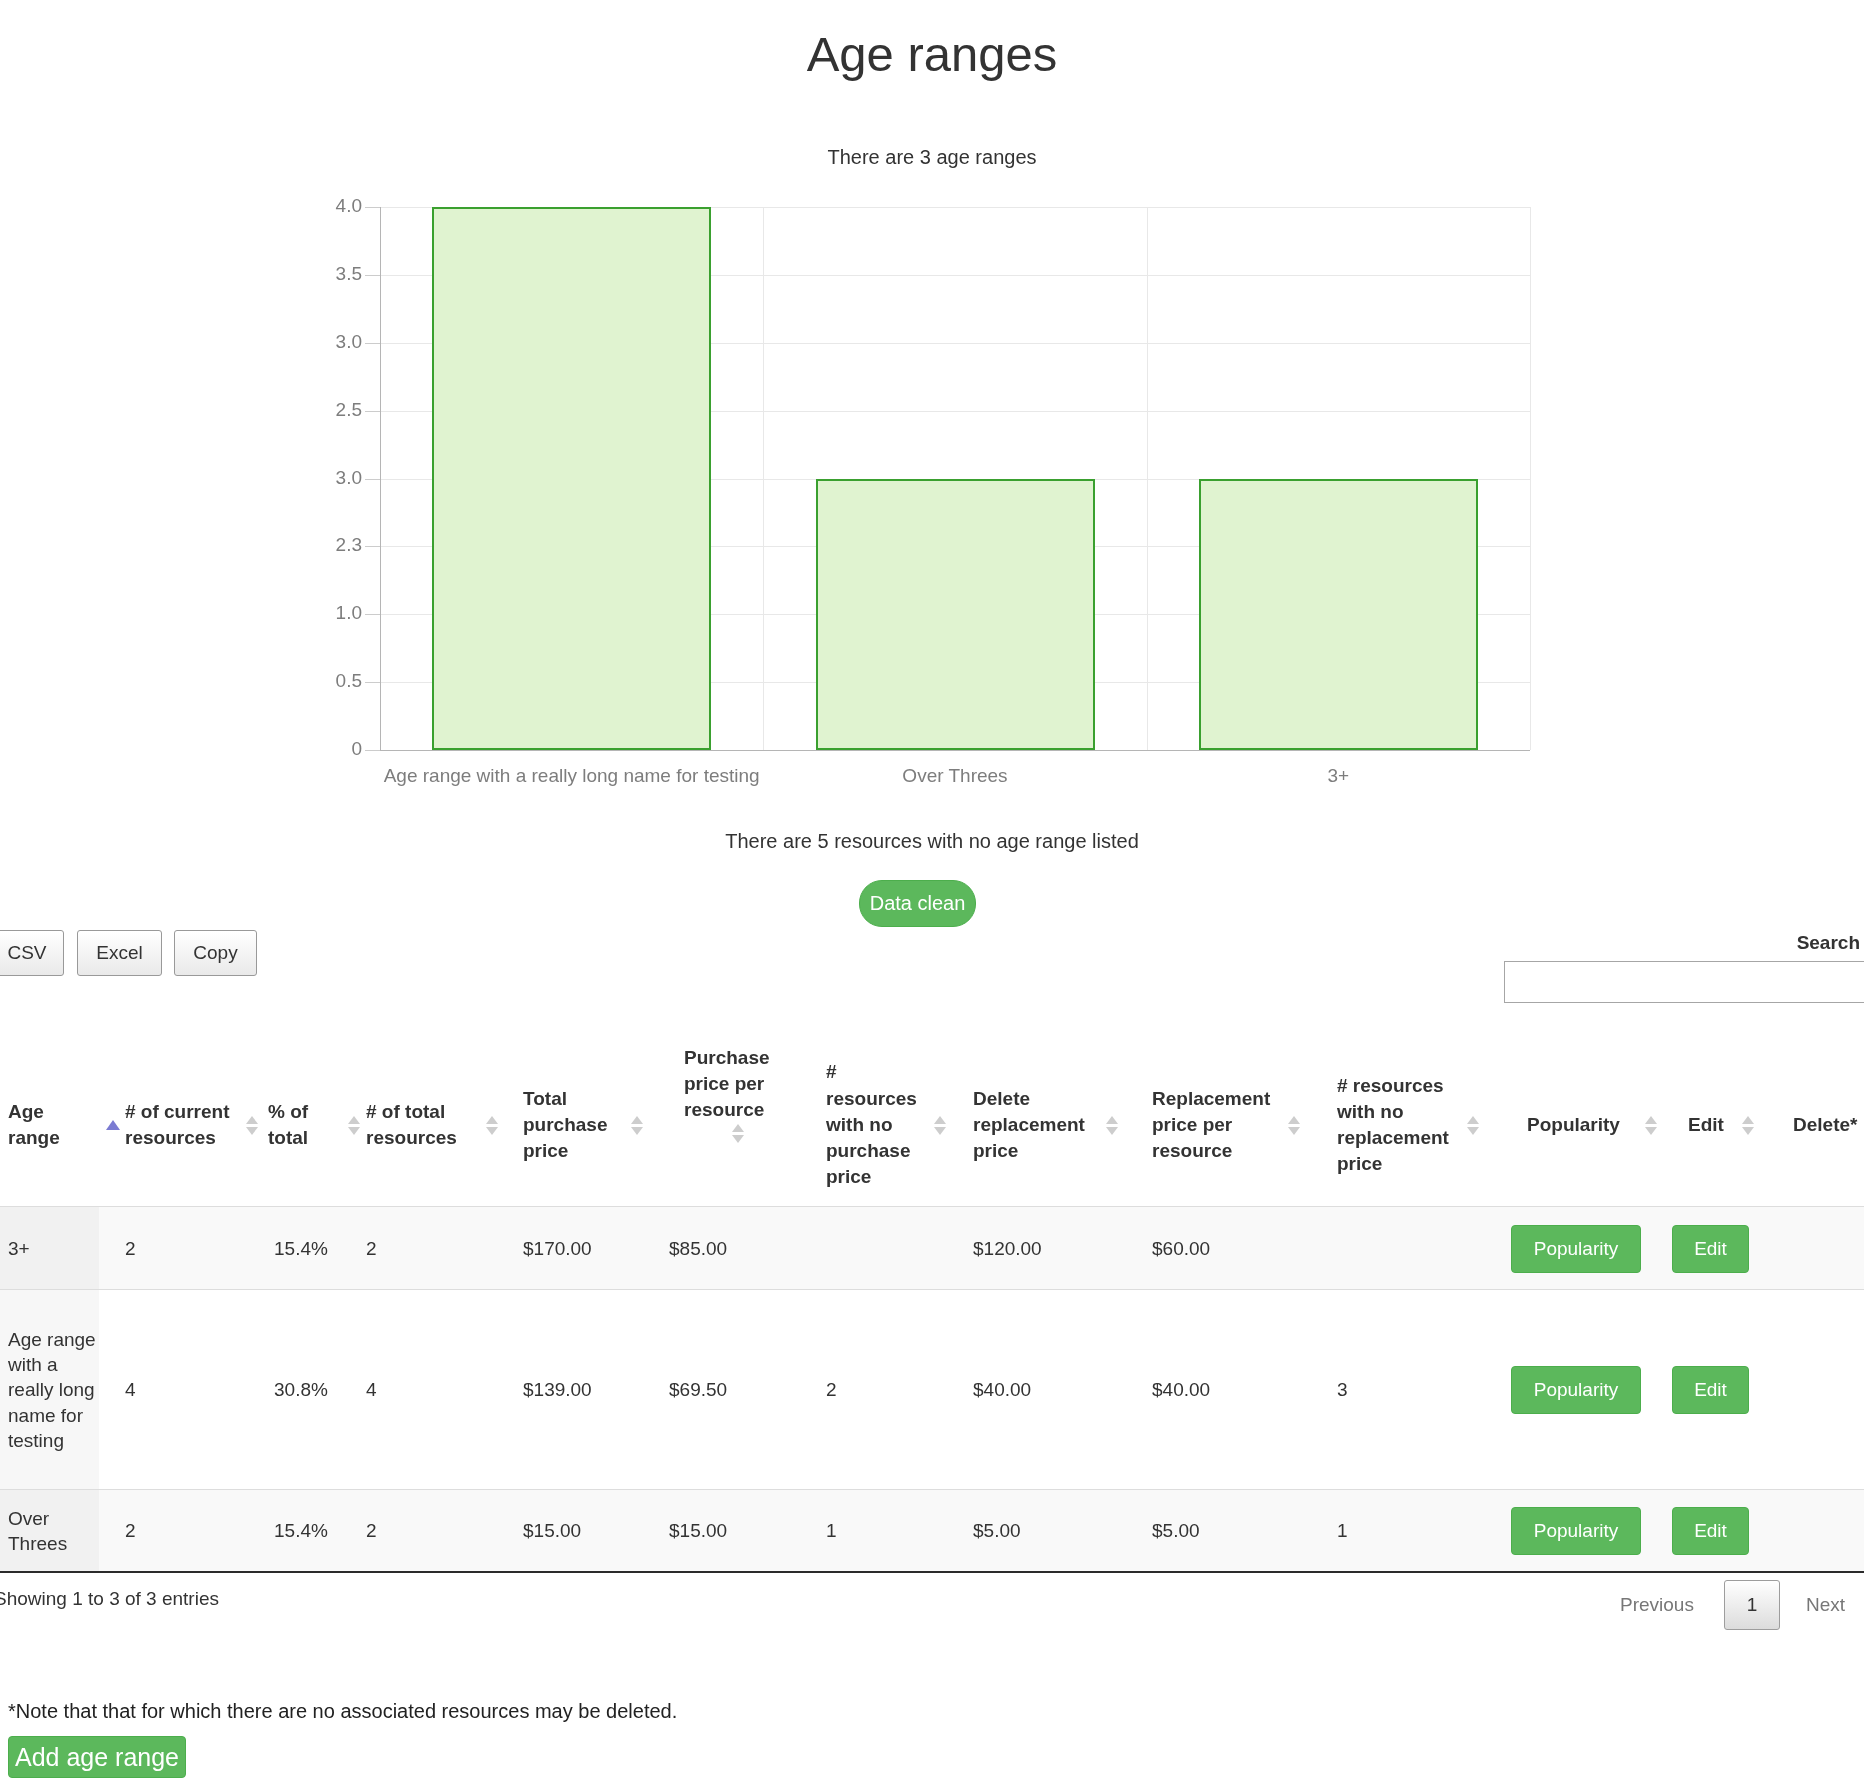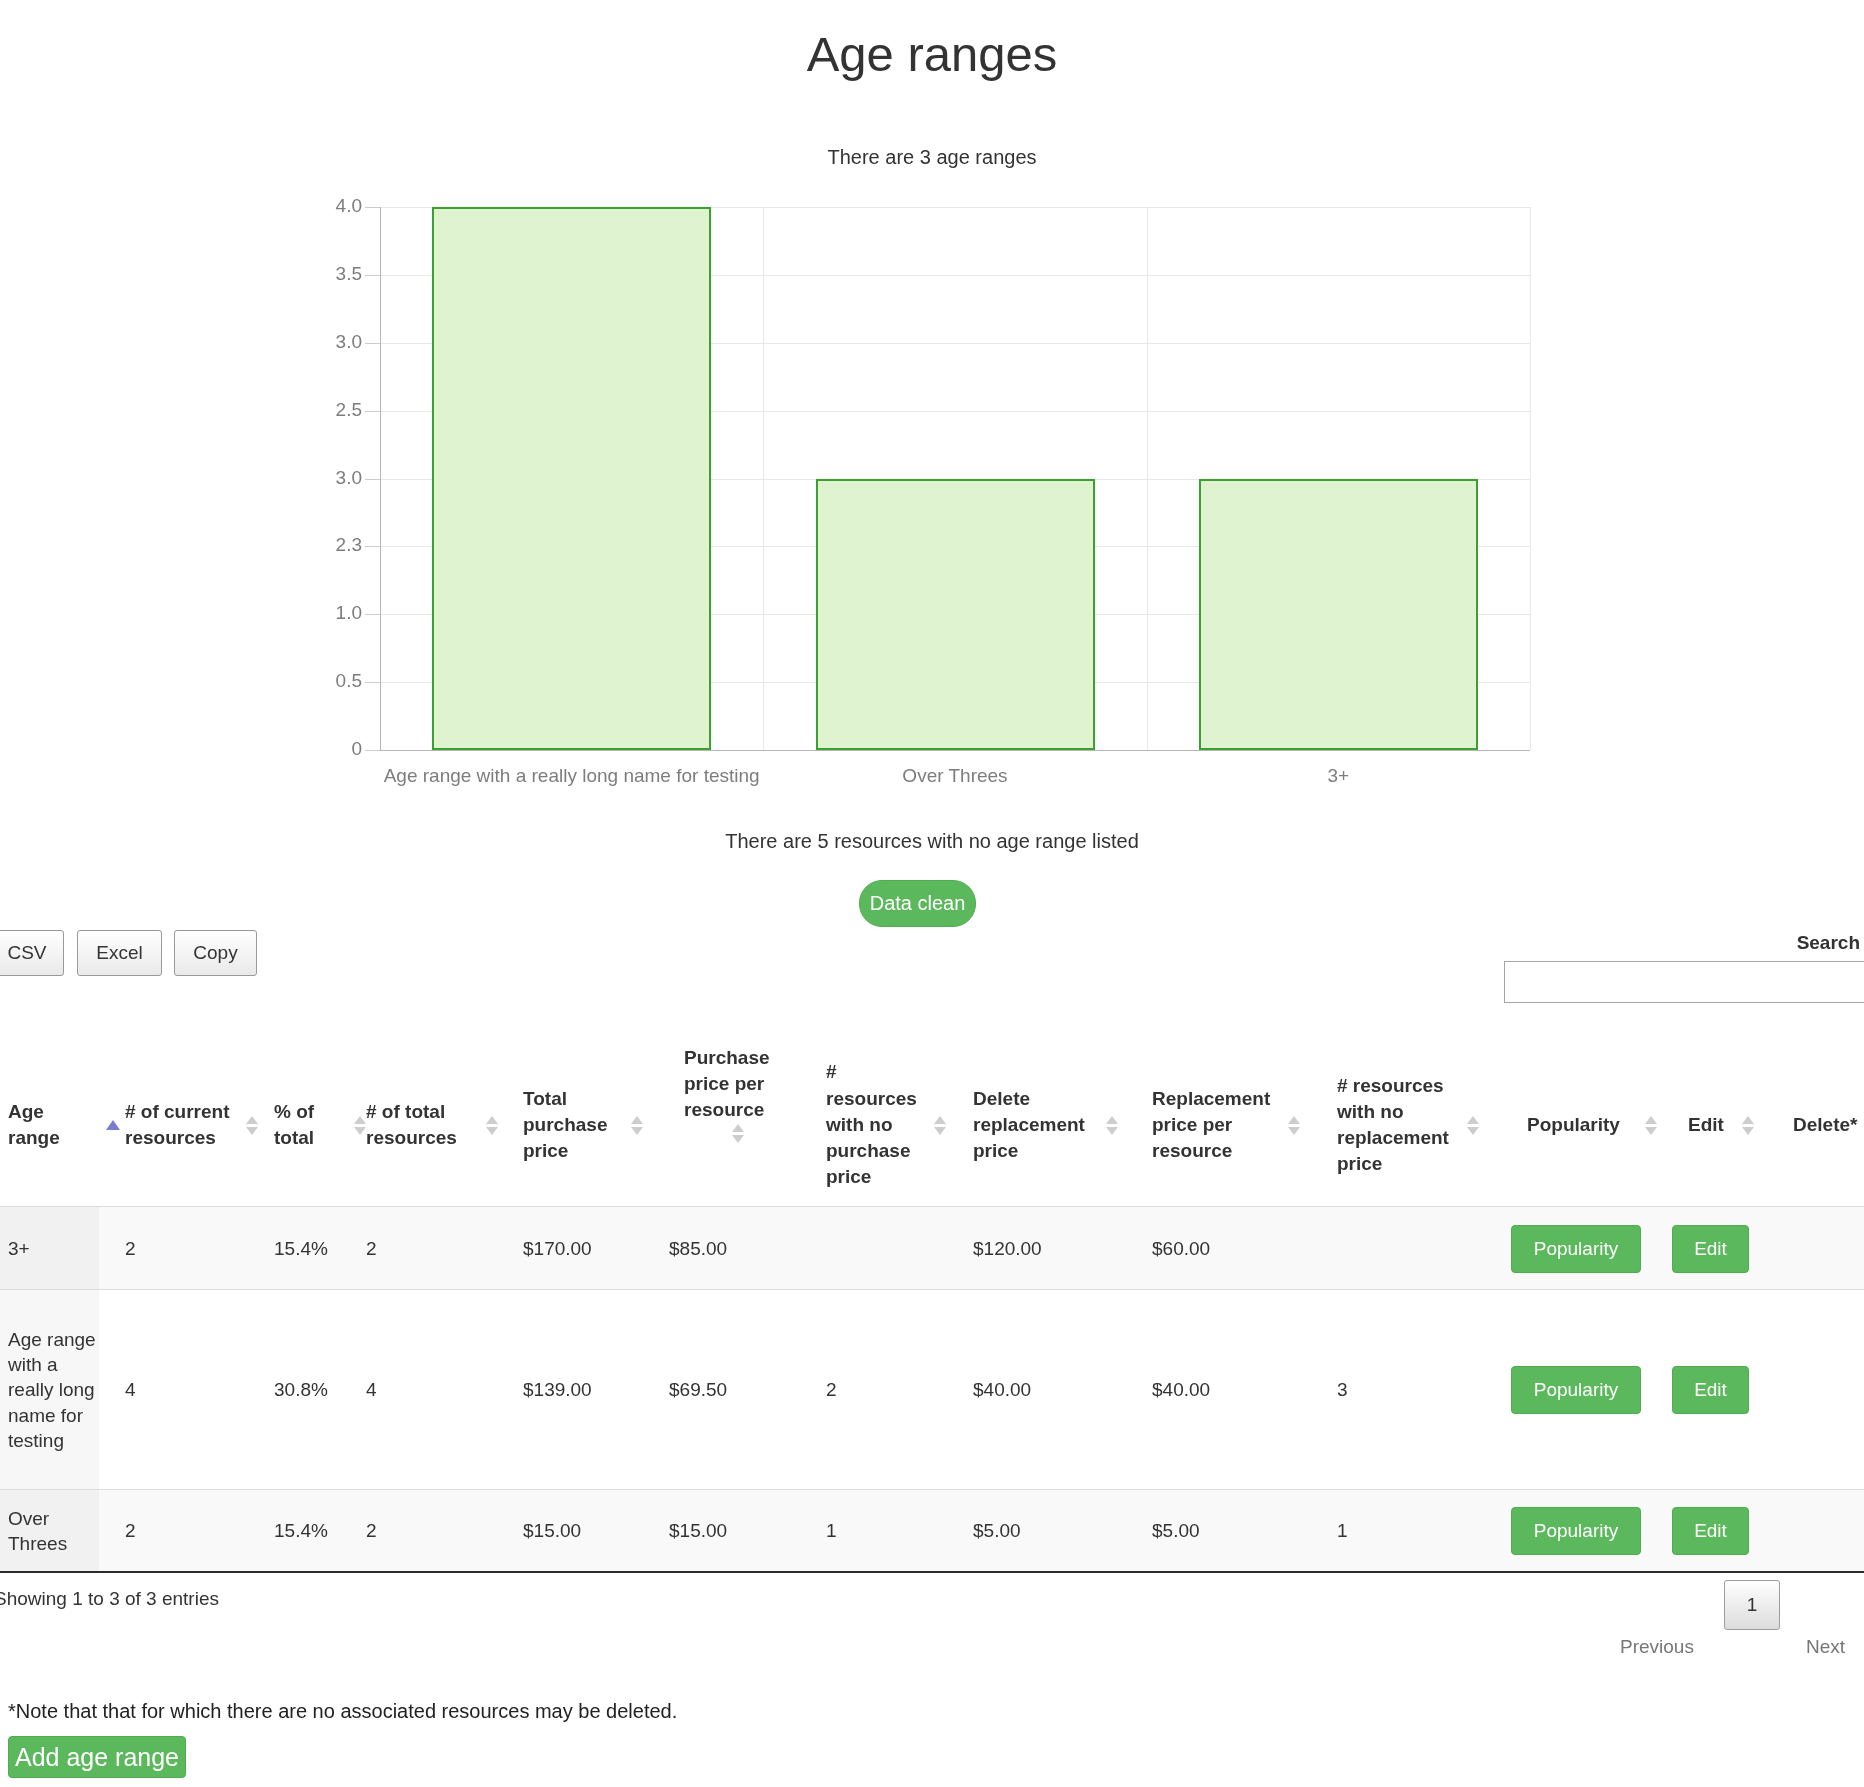--- a/index.html
+++ b/index.html
@@ -45,21 +45,21 @@
     border-right:6px solid transparent; border-top:8px solid #cdcdcd; }
   .sort-asc { width:0; height:0; border-left:7px solid transparent;
     border-right:7px solid transparent; border-bottom:10px solid #7b7bd2; margin-left:10px; }
   .rowbg { left:0; width:1864px; }
   .sepline { left:0; width:1864px; height:1px; background:#dddddd; }
   .td { display:flex; align-items:center; font-size:19px; color:#333; line-height:1.32; }
   .btn-row { width:130px; height:48px; font-size:19px; }
 
   
   #showing-info { left:-6px; top:1588px; font-size:19px; color:#333; }
-  .page-link { top:1636px; font-size:19px; color:#777; cursor:pointer; }
+  .page-link { top:1594px; font-size:19px; color:#777; cursor:pointer; }
   #page-number { left:1724px; top:1580px; width:56px; height:50px; border:1px solid #9d9d9d;
     border-radius:3px; background:linear-gradient(to bottom,#ffffff 0%,#dcdcdc 100%);
     display:flex; align-items:center; justify-content:center; font-size:19px; color:#333; cursor:pointer; }
   #footer-note { left:8px; top:1700px; font-size:20px; color:#222; }
   #add-button { left:8px; top:1736px; width:178px; height:42px; font-size:25px; }
   #data-clean { left:859px; top:880px; width:117px; height:47px; font-size:20px;border-radius:23px; }
 </style>
 </head>
 <body>
 
@@ -124,21 +124,21 @@
       <span class="lbl" style="width: 88px;">Age range</span>
       <span class="sort-asc"></span>
     </div>
     <div class="th" style="left: 125px; width: 135px; position: absolute; gap: 8px;">
       <span class="lbl" style="width: 105px;"># of current resources</span>
       <span class="sort-both">
         <span class="up"></span>
         <span class="down"></span>
       </span>
     </div>
-    <div class="th" style="left: 274px; width: 92px; position: absolute; gap: 28px;">
+    <div class="th" style="left: 268px; width: 92px; position: absolute; gap: 28px;">
       <span class="lbl" style="width: 62px;">% of total</span>
       <span class="sort-both">
         <span class="up"></span>
         <span class="down"></span>
       </span>
     </div>
     <div class="th" style="left: 366px; width: 142px; position: absolute;">
       <span class="lbl" style="width: 112px;"># of total resources</span>
       <span class="sort-both">
         <span class="up"></span>

